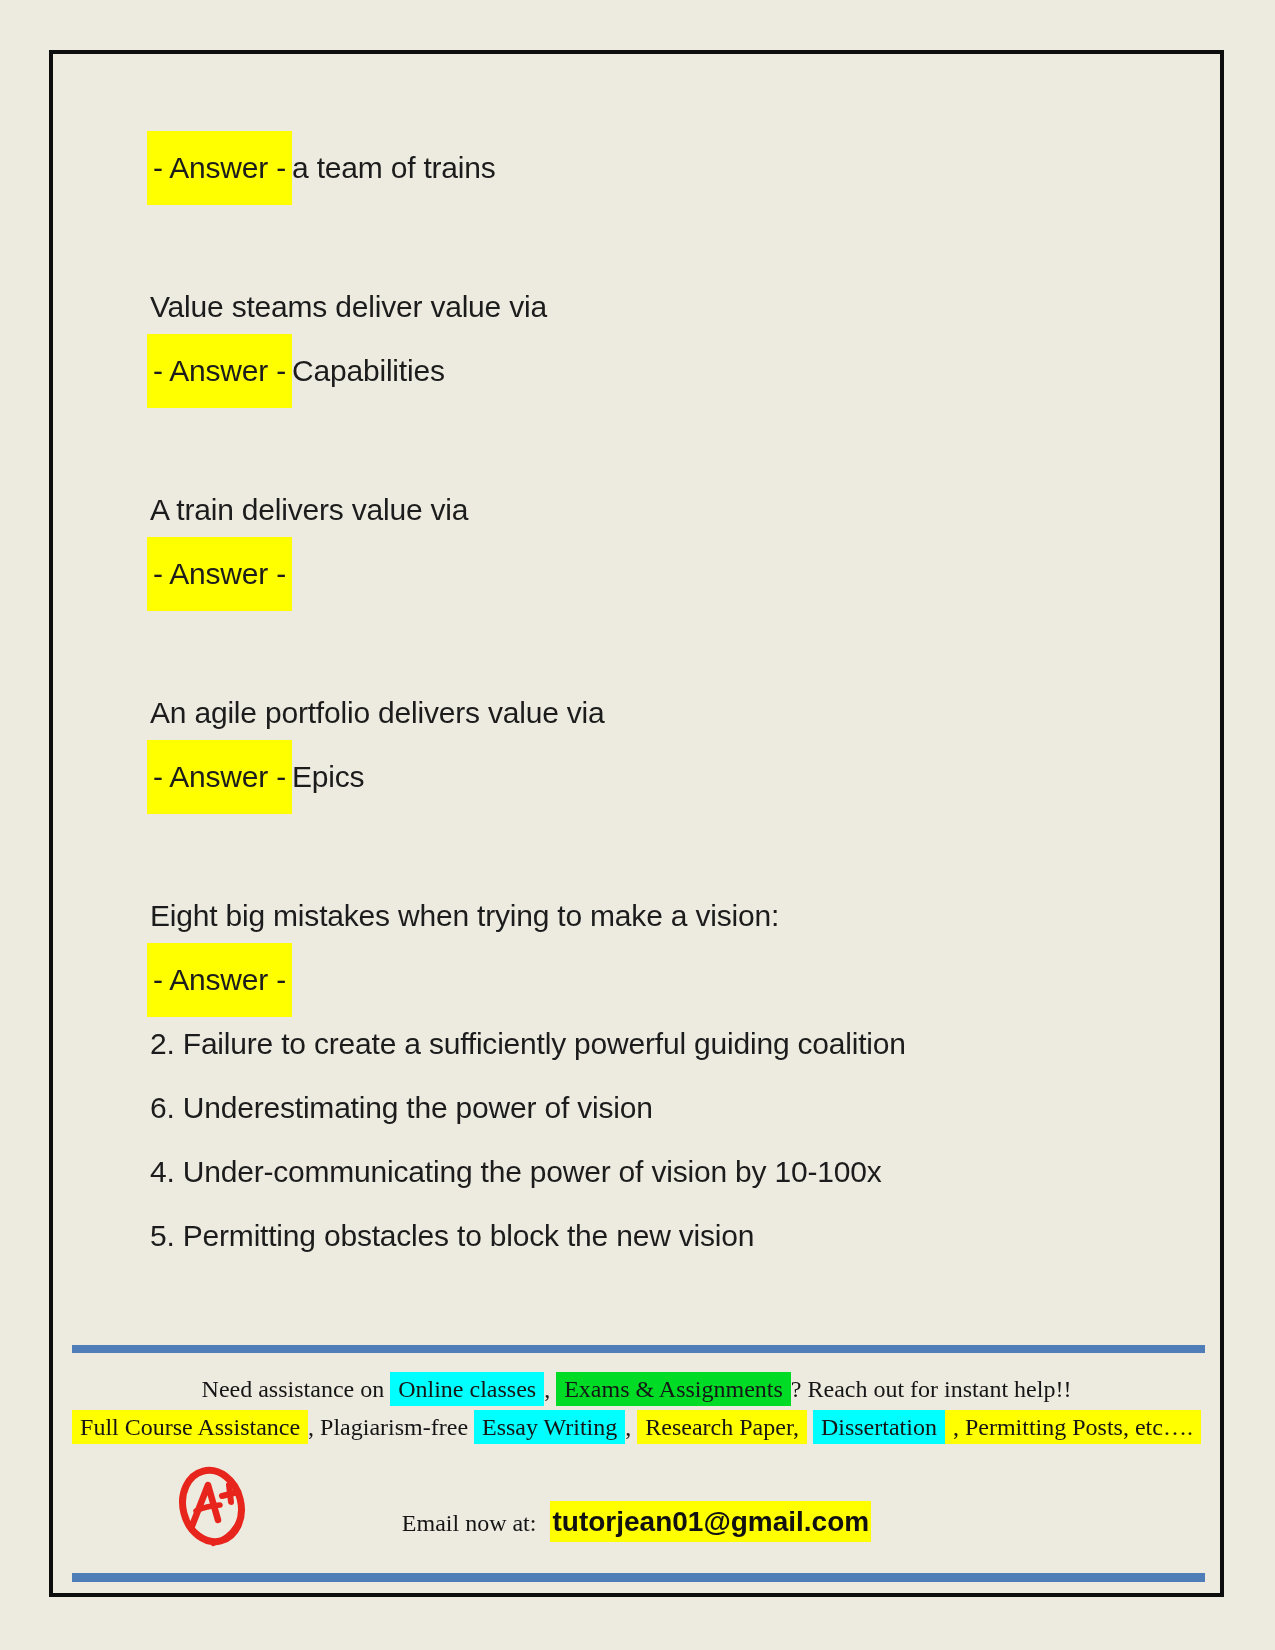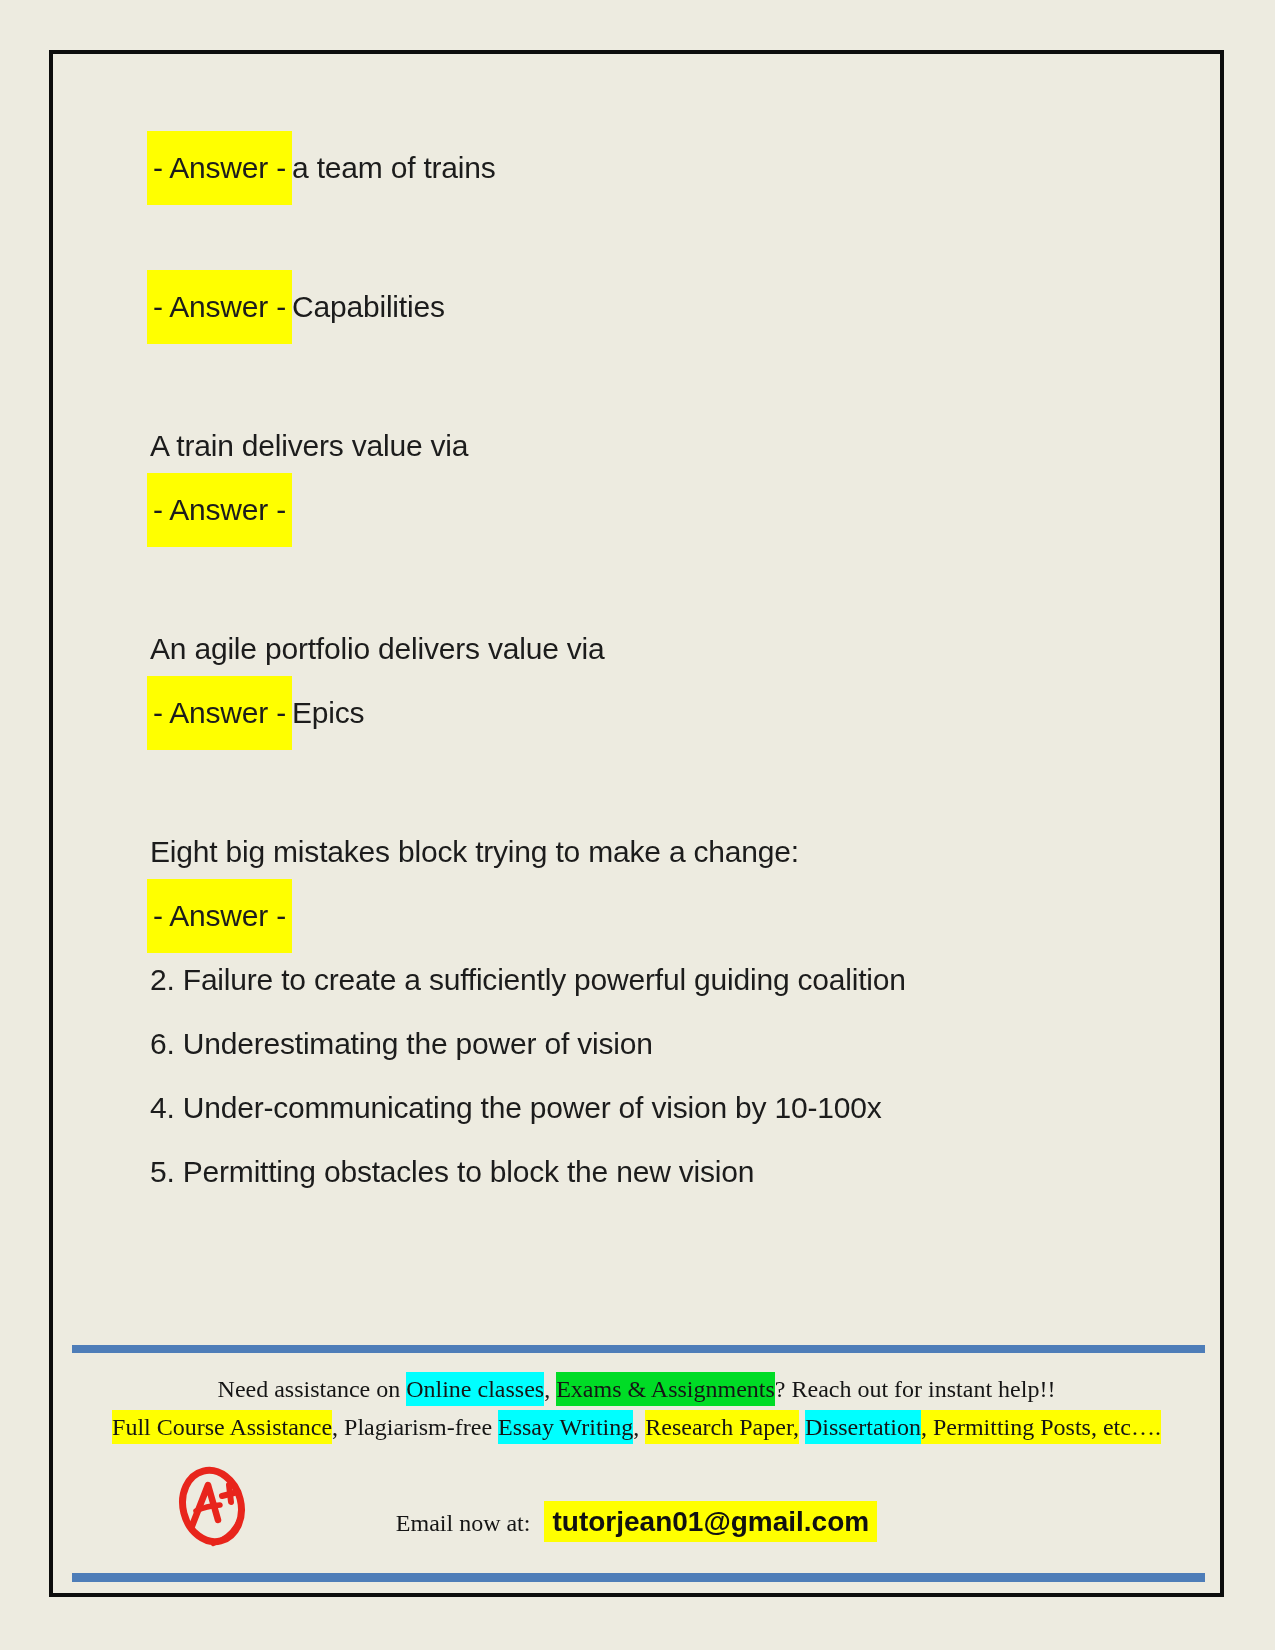--- a/index.html
+++ b/index.html
@@ -26,49 +26,50 @@
   .hl-green{background:var(--highlight-green);}
   .rule{position:absolute;left:19px;width:1133px;height:8px;background:var(--rule-blue);}
   .rule-top{top:1291px;}
   .rule-bottom{top:1519px;height:9px;}
   .footer-line{
     position:absolute;left:0;width:100%;text-align:center;
     font-family:"Liberation Serif",serif;color:#151515;white-space:pre;
   }
   .f1{top:1319px;font-size:24px;line-height:33px;}
   .f2{top:1356px;font-size:24px;line-height:34px;}
-  .f1 .hl,.f2 .hl{padding:4px 0;}
+  .f1 .hl,.f2 .hl{padding:4px 8px;}
   .conf{position:absolute;left:0;width:100%;top:1420px;text-align:center;
     font-family:"Liberation Serif",serif;font-size:23px;line-height:30px;color:#151515;}
   .email-line{position:absolute;left:0;width:100%;top:1447px;text-align:center;
     font-family:"Liberation Serif",serif;font-size:24px;line-height:42px;color:#151515;}
   .email{
     font-family:"Liberation Sans",sans-serif;font-weight:bold;font-size:28px;
-    background:var(--highlight-yellow);padding:5px 8px;margin-left:8px;color:#111;
+    background:var(--highlight-yellow);padding:5px 2px;margin-left:8px;color:#111;
   }
   .logo{position:absolute;left:117px;top:1408px;width:84px;height:88px;}
   .logo svg{width:100%;height:100%;}
 </style>
 </head>
 <body>
 
 <div class="page">
 
   <div class="content" id="paragraphs">
       <div class="line"><span class="hl hl-yellow">- Answer -</span><span>a team of trains</span></div>
       <div class="line blank"></div>
+      <div class="line"><span>Value steams deliver value via</span></div>
       <div class="line"><span class="hl hl-yellow">- Answer -</span><span>Capabilities</span></div>
       <div class="line blank"></div>
       <div class="line"><span>A train delivers value via</span></div>
       <div class="line"><span class="hl hl-yellow">- Answer -</span></div>
       <div class="line blank"></div>
       <div class="line"><span>An agile portfolio delivers value via</span></div>
       <div class="line"><span class="hl hl-yellow">- Answer -</span><span>Epics</span></div>
       <div class="line blank"></div>
-      <div class="line"><span>Eight big mistakes block trying to make a change:</span></div>
+      <div class="line"><span>Eight big mistakes when trying to make a vision:</span></div>
       <div class="line"><span class="hl hl-yellow">- Answer -</span></div>
       <div class="line"><span>2. Failure to create a sufficiently powerful guiding coalition</span></div>
       <div class="line"><span>6. Underestimating the power of vision</span></div>
       <div class="line"><span>4. Under-communicating the power of vision by 10-100x</span></div>
       <div class="line"><span>5. Permitting obstacles to block the new vision</span></div>
     </div>
 
   <div class="rule rule-top"></div>
 
   <div class="footer-line f1" id="footer-line1"><span>Need assistance on </span><span class="hl hl-cyan">Online classes</span><span>, </span><span class="hl hl-green">Exams &amp; Assignments</span><span>? Reach out for instant help!!</span></div>

